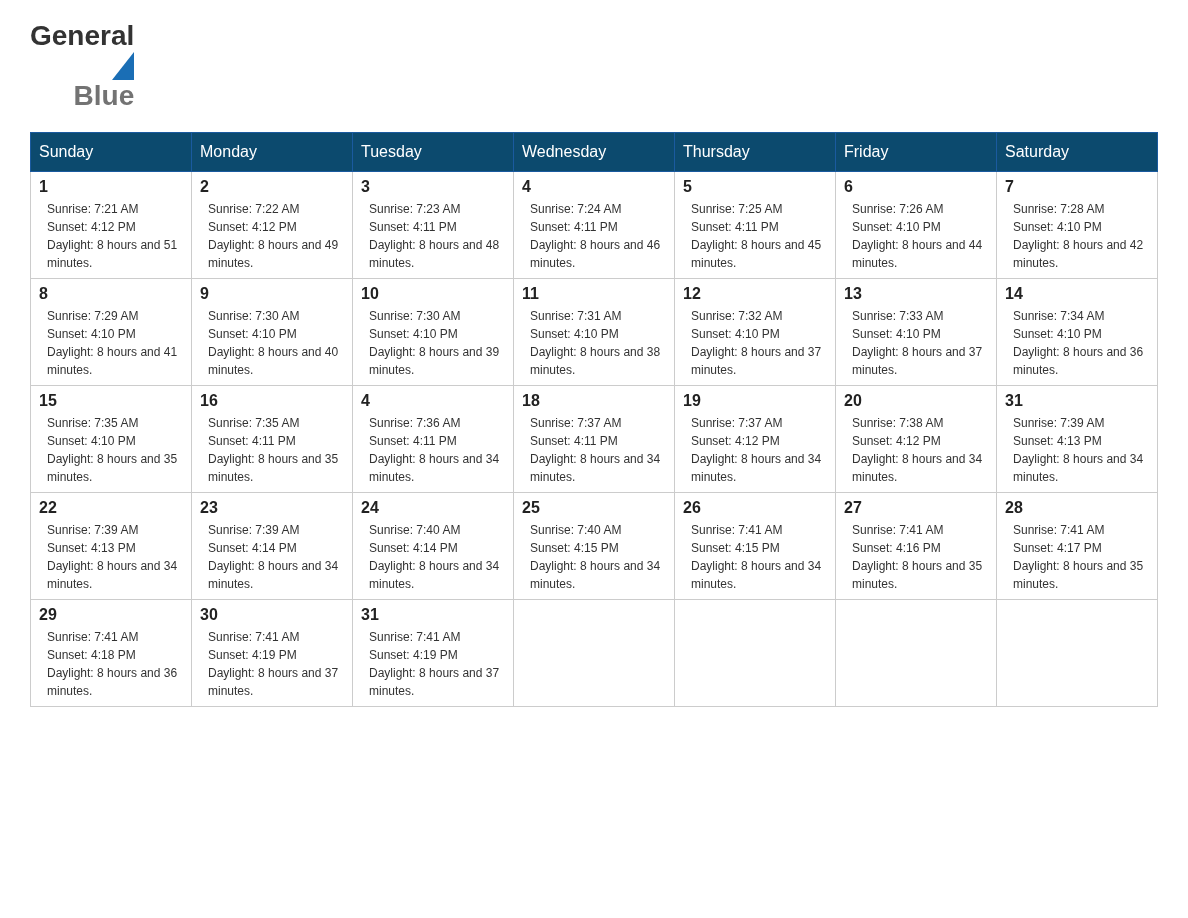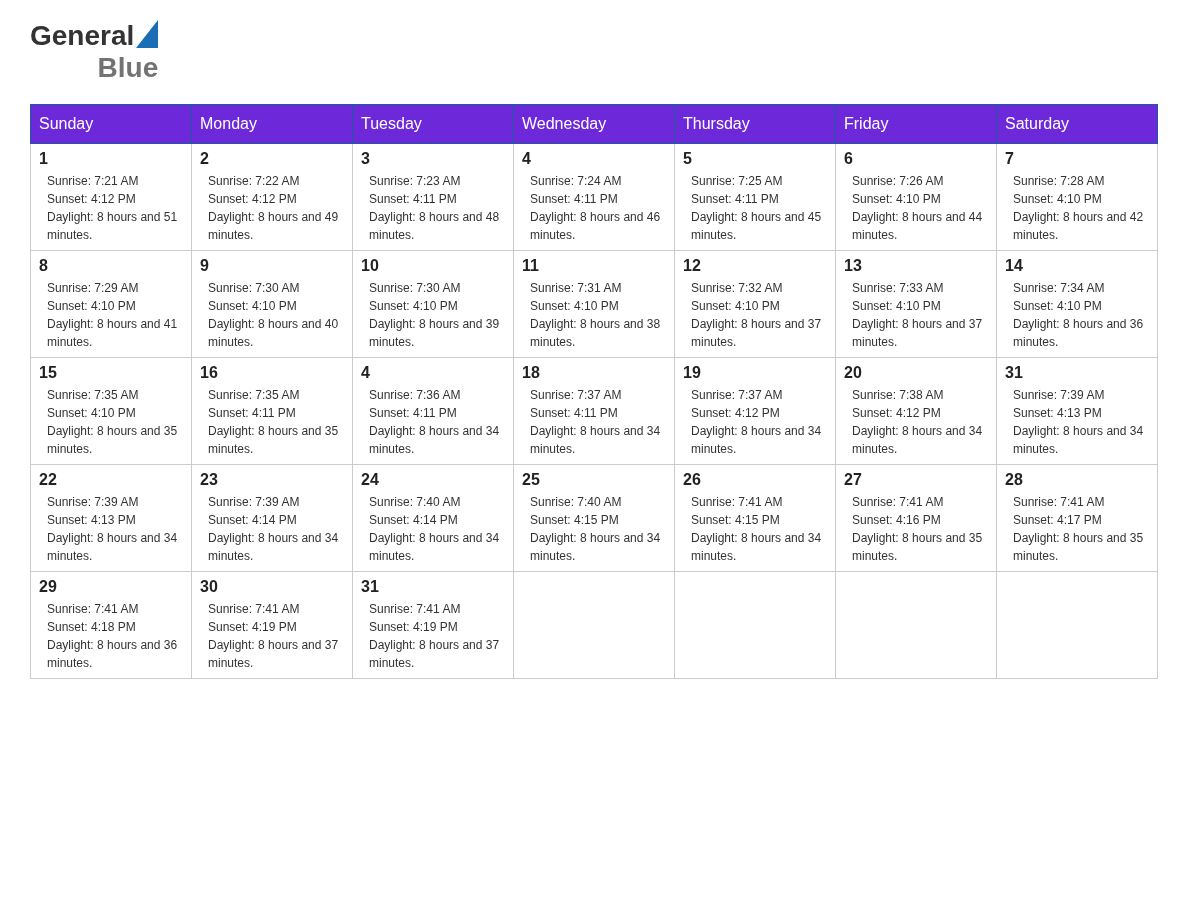--- a/index.html
+++ b/index.html
@@ -25,21 +25,22 @@
       font-size: 28px;
       font-weight: bold;
       color: #737373;
     }
     .logo-wrapper {
       display: flex;
       flex-direction: column;
     }
     .logo-row1 {
       display: flex;
-      align-items: flex-start;
+      align-items: flex-end;
+      flex-direction: column;
     }
     .logo-row2 {
       display: flex;
       align-items: center;
       justify-content: flex-end;
     }
     .title-area {
       text-align: right;
     }
     .month-title {
@@ -52,21 +53,21 @@
       font-size: 22px;
       color: #444;
       margin-top: 4px;
     }
     .calendar-table {
       width: 100%;
       border-collapse: collapse;
       border: 1px solid #ccc;
     }
     .calendar-table th {
-      background-color: #6d28d9;
+      background-color: #0c4a6e;
       color: white;
       font-size: 16px;
       font-weight: normal;
       padding: 10px 8px;
       text-align: left;
       border: 1px solid #1a5a9f;
     }
     .calendar-table td {
       vertical-align: top;
       padding: 6px 8px;

